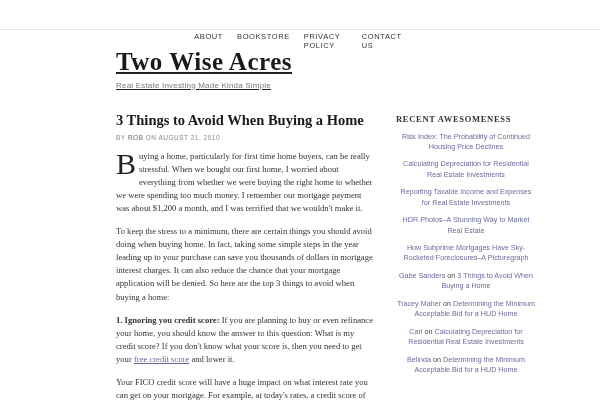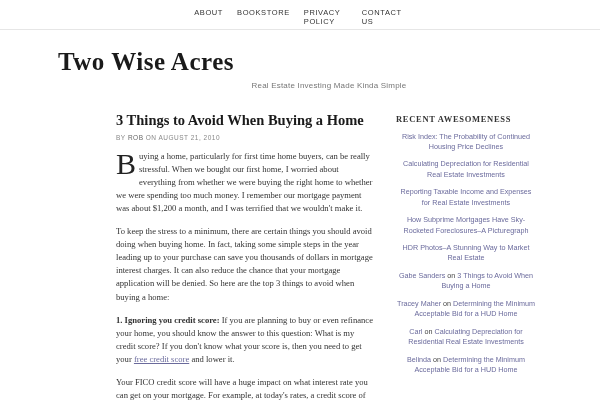--- a/index.html
+++ b/index.html
@@ -36,43 +36,44 @@
   .nav-item {
     font-family: "Liberation Sans", sans-serif;
     font-size: 7.5px;
     letter-spacing: 0.6px;
     color: #333;
     text-transform: uppercase;
     line-height: 1.25;
     max-width: 62px;
     text-decoration: none;
     cursor: pointer;
+    margin-top: 24px;
   }
   .nav-item.wrap { max-width: 44px; }
 
   
   .masthead {
-    padding: 18px 0 10px 58px;
+    padding: 18px 0 10px 116px;
+    text-decoration: underline;
   }
   .site-title {
     font-family: "Liberation Serif", serif;
     font-size: 25px;
     font-weight: bold;
     letter-spacing: 0.5px;
     color: #1a1a1a;
     margin: 0 0 5px 0;
     line-height: 1.1;
   }
   .site-tagline {
     font-family: "Liberation Sans", sans-serif;
     font-size: 8px;
     color: #777;
     letter-spacing: 0.2px;
     margin: 0;
-    text-align: center;
   }
 
   
   .columns {
     display: flex;
     padding: 12px 14px 0 116px;
     gap: 22px;
   }
   .content {
     width: 258px;
@@ -204,22 +205,22 @@
 
       <p class="para">Your FICO credit score will have a huge impact on what interest rate you can get on your mortgage. For example, at today's rates, a credit score of 760 or higher can result in an interest rate as much as 4% lower than a credit score of say 500 or less. In addition, even to qualify for certain types of traditional mortgage</p>
     </div>
 
     <div class="sidebar">
       <h3 class="side-head">Recent Awesomeness</h3>
       <ul class="side-list">
         <li>Risk Index: The Probability of Continued Housing Price Declines</li>
         <li>Calculating Depreciation for Residential Real Estate Investments</li>
         <li>Reporting Taxable Income and Expenses for Real Estate Investments</li>
+        <li>HDR Photos–A Stunning Way to Market Real Estate</li>
         <li>How Subprime Mortgages Have Sky-Rocketed Foreclosures–A Picturegraph</li>
-        <li>HDR Photos–A Stunning Way to Market Real Estate</li>
       </ul>
 
       <ul class="side-list comment-list">
         <li>
           <span class="who">Gabe Sanders</span><span class="plain"> on </span><span class="lnk">3 Things to Avoid When Buying a Home</span>
         </li>
         <li>
           <span class="who">Tracey Maher</span><span class="plain"> on </span><span class="lnk">Determining the Minimum Acceptable Bid for a HUD Home</span>
         </li>
         <li>

